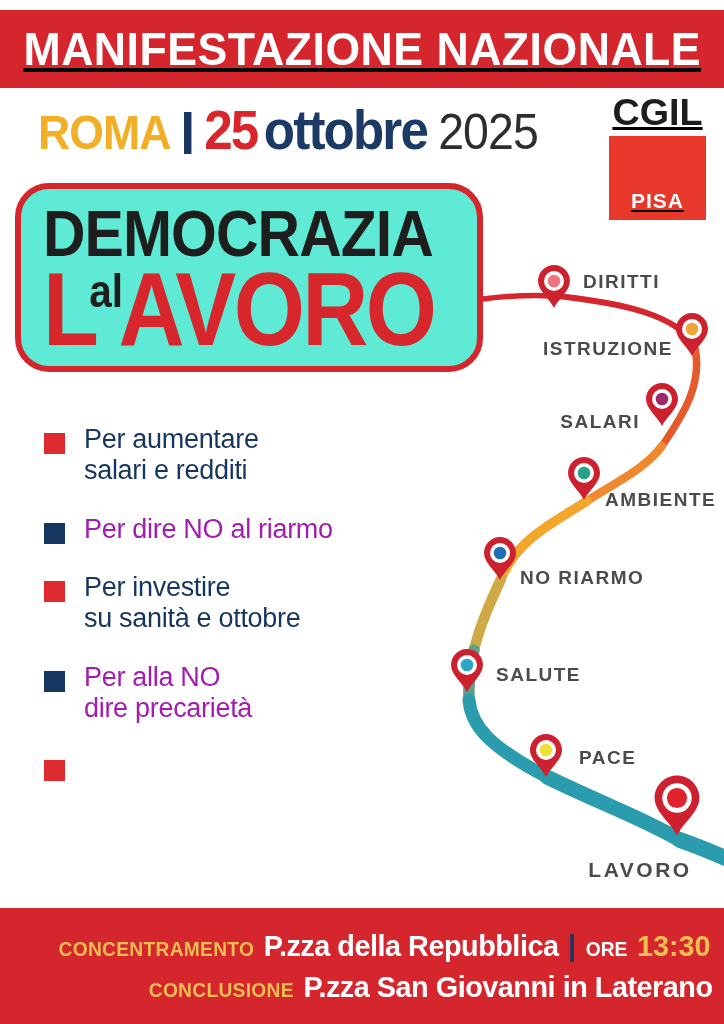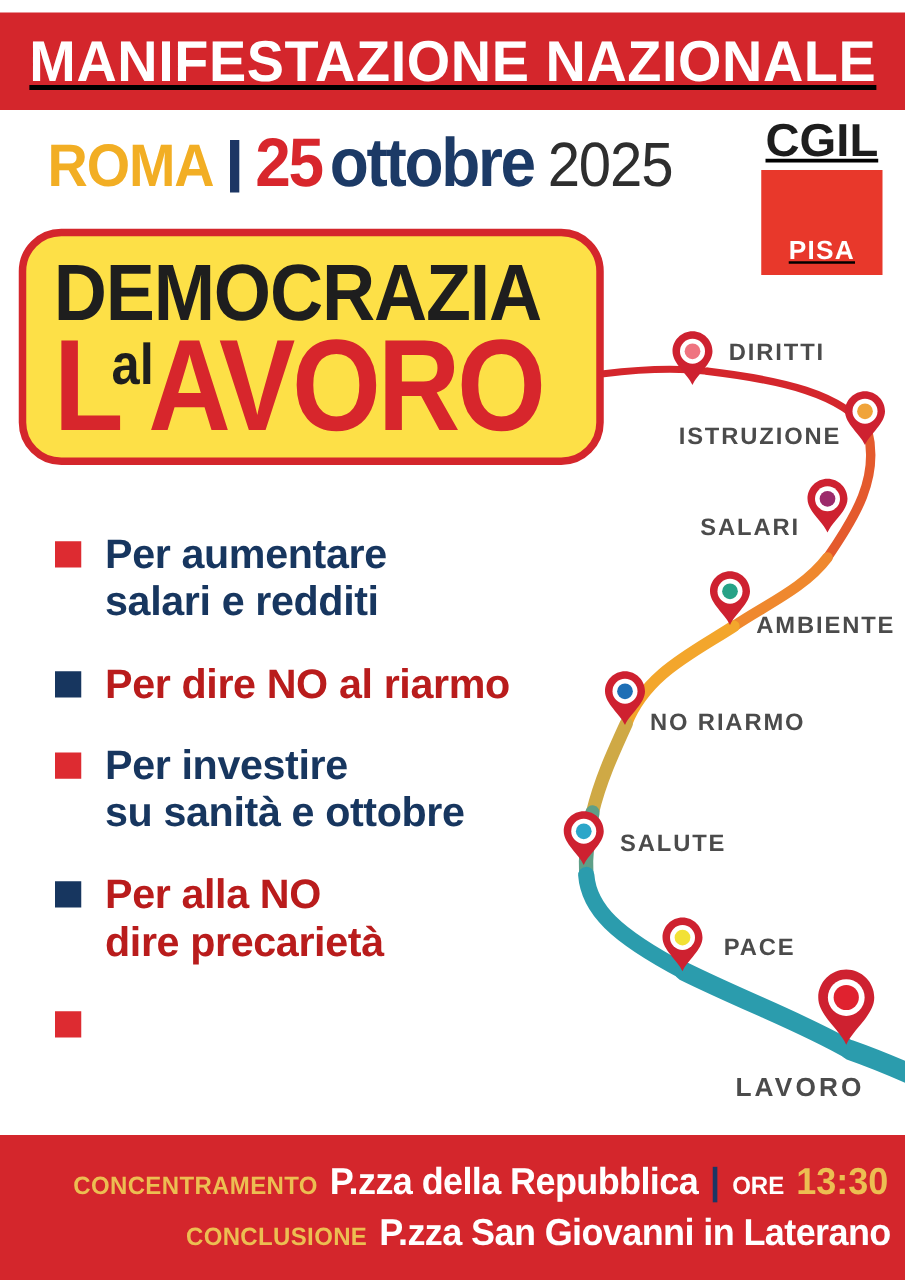--- a/index.html
+++ b/index.html
@@ -22,36 +22,36 @@
   .month{font-size:55px;font-weight:bold;color:#1C3A66;letter-spacing:-2px;}
   .year{font-size:50px;font-weight:400;color:#2E2E2E;margin-left:12px;letter-spacing:-1px;}
   
   .cgil{position:absolute;top:94px;left:609px;width:97px;text-align:center;text-decoration:underline;}
   .cgil-name{font-size:37px;font-weight:bold;color:#1d1d1d;line-height:1;letter-spacing:0px;
     transform:scaleX(1.02);}
   .cgil-square{margin-top:5px;height:84px;background:#E8382B;display:flex;align-items:flex-end;
     justify-content:center;padding-bottom:9px;box-sizing:border-box;text-align:right;}
   .cgil-chapter{color:#fff;font-size:21px;font-weight:bold;letter-spacing:1px;line-height:1;}
   
-  .title-box{position:absolute;left:15px;top:183px;width:468px;height:189px;background:#fde047;
+  .title-box{position:absolute;left:15px;top:183px;width:468px;height:189px;background:#5eead4;
     border:6px solid #D4262C;border-radius:34px;box-sizing:border-box;padding:12px 0 0 22px;z-index:2;}
   .t-word1{font-size:64px;font-weight:bold;color:#1e1e1e;line-height:1.05;white-space:nowrap;
     transform:scaleX(0.92);transform-origin:left;letter-spacing:-1px;}
   .t-line2{display:flex;align-items:flex-start;transform:scaleX(0.88);transform-origin:left;
     margin-top:-8px;}
   .t-l,.t-rest{font-size:104px;font-weight:bold;color:#D7262C;line-height:0.95;letter-spacing:-3px;}
   .t-al{font-size:46px;font-weight:bold;color:#1e1e1e;margin:8px -5px 0 -8px;line-height:1;
     position:relative;z-index:1;}
   
   .bullets{position:absolute;left:44px;top:424px;display:flex;flex-direction:column;gap:27px;z-index:2;}
   .b-item{display:flex;align-items:flex-start;}
   .b-sq{width:21px;height:21px;margin:9px 19px 0 0;flex:none;}
   .b-sq.red{background:#DD2B31;} .b-sq.navy{background:#17365F;}
-  .b-text{font-size:33px;font-weight:bold;line-height:1.16;letter-spacing:-0.3px;white-space:nowrap;}
-  .b-text.navy{color:#17365F;} .b-text.red{color:#b91c1c;}
+  .b-text{font-size:27px;font-weight:normal;line-height:1.16;letter-spacing:-0.3px;white-space:nowrap;}
+  .b-text.navy{color:#17365F;} .b-text.red{color:#a21caf;}
   
   .route-svg{position:absolute;left:0;top:0;width:724px;height:1024px;z-index:1;}
   .stop-label{font-family:"Liberation Sans","DejaVu Sans",sans-serif;font-weight:bold;
     font-size:19px;fill:#4B4B4B;letter-spacing:1.5px;}
   .stop-label.big{font-size:21px;letter-spacing:2.5px;}
   .pin-body{fill:#CE2130;}
   
   .footer{position:absolute;left:0;right:0;bottom:0;height:116px;background:#D4262C;
     display:flex;flex-direction:column;align-items:flex-end;justify-content:center;gap:7px;z-index:3;}
   .f-line{display:flex;align-items:baseline;gap:10px;white-space:nowrap;transform:scaleX(0.96);}

